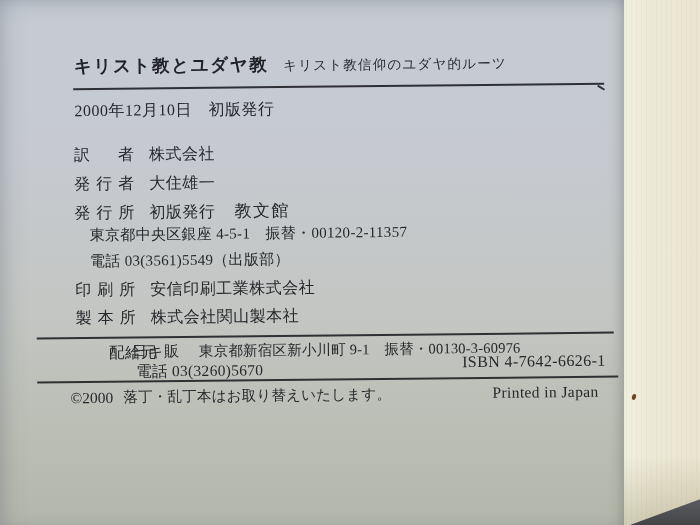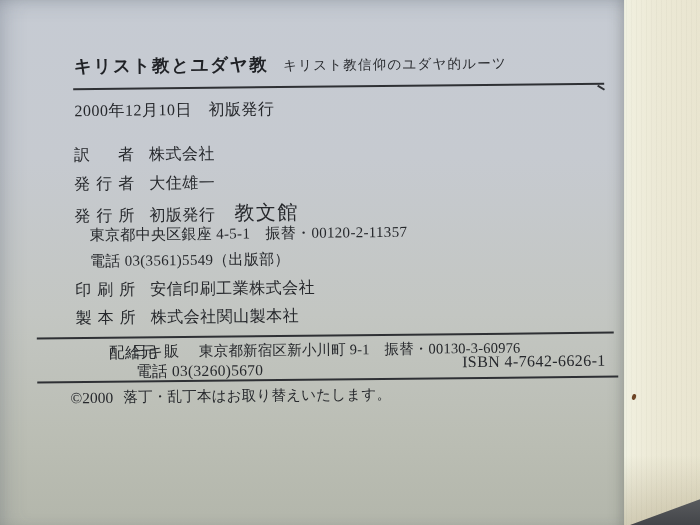--- a/index.html
+++ b/index.html
@@ -72,21 +72,21 @@
   .book-subtitle { font-size:13.5px; font-weight:500; letter-spacing:1.2px;
                    margin-left:15px; color:#2a2c30; }
 
   .edition-line { top:103px; left:76px; font-size:16px; letter-spacing:.5px; }
 
   .credit-row { left:75px; font-size:16px; }
   .cr-0 { top:147px; } .cr-1 { top:176px; } .cr-2 { top:204px; }
   .lab { display:inline-block; width:60px; text-align:justify;
          text-align-last:justify; text-justify:inter-character; }
   .val { margin-left:15px; letter-spacing:.5px; }
-  .val-em { margin-left:19px; font-size:20px; letter-spacing:1.5px; }
+  .val-em { margin-left:19px; font-size:17px; letter-spacing:1.5px; }
 
   .pub-address { top:228px; left:90px; font-size:15px; letter-spacing:.3px; }
   .pub-phone   { top:254px; left:90px; font-size:15px; letter-spacing:.3px; }
   .printer-row { top:282px; left:75px; font-size:16px; }
   .binder-row  { top:310px; left:75px; font-size:16px; }
 
   .dist-label   { top:345px; left:80px;  font-size:15.5px; letter-spacing:.5px;margin-left:28px; }
   .dist-agent   { top:345px; left:131px; font-size:15px; letter-spacing:1px; }
   .dist-address { top:345px; left:198px; font-size:14.5px; letter-spacing:.2px; }
   .dist-phone   { top:364px; left:135px; font-size:15.5px; letter-spacing:.3px; }
@@ -145,16 +145,17 @@
       <div class="dist-label">配給元</div>
       <div class="dist-agent">日キ販</div>
       <div class="dist-address">東京都新宿区新小川町 9-1　振替・00130-3-60976</div>
       <div class="dist-phone">電話 03(3260)5670</div>
       <div class="isbn">ISBN 4-7642-6626-1</div>
 
       <div class="rule rule-c"></div>
 
       <div class="copyright-mark">©2000</div>
       <div class="notice">落丁・乱丁本はお取り替えいたします。</div>
+      <div class="printed-in">Printed in Japan</div>
 
     </div>
   </div>
 </div>
 
 </body></html>

